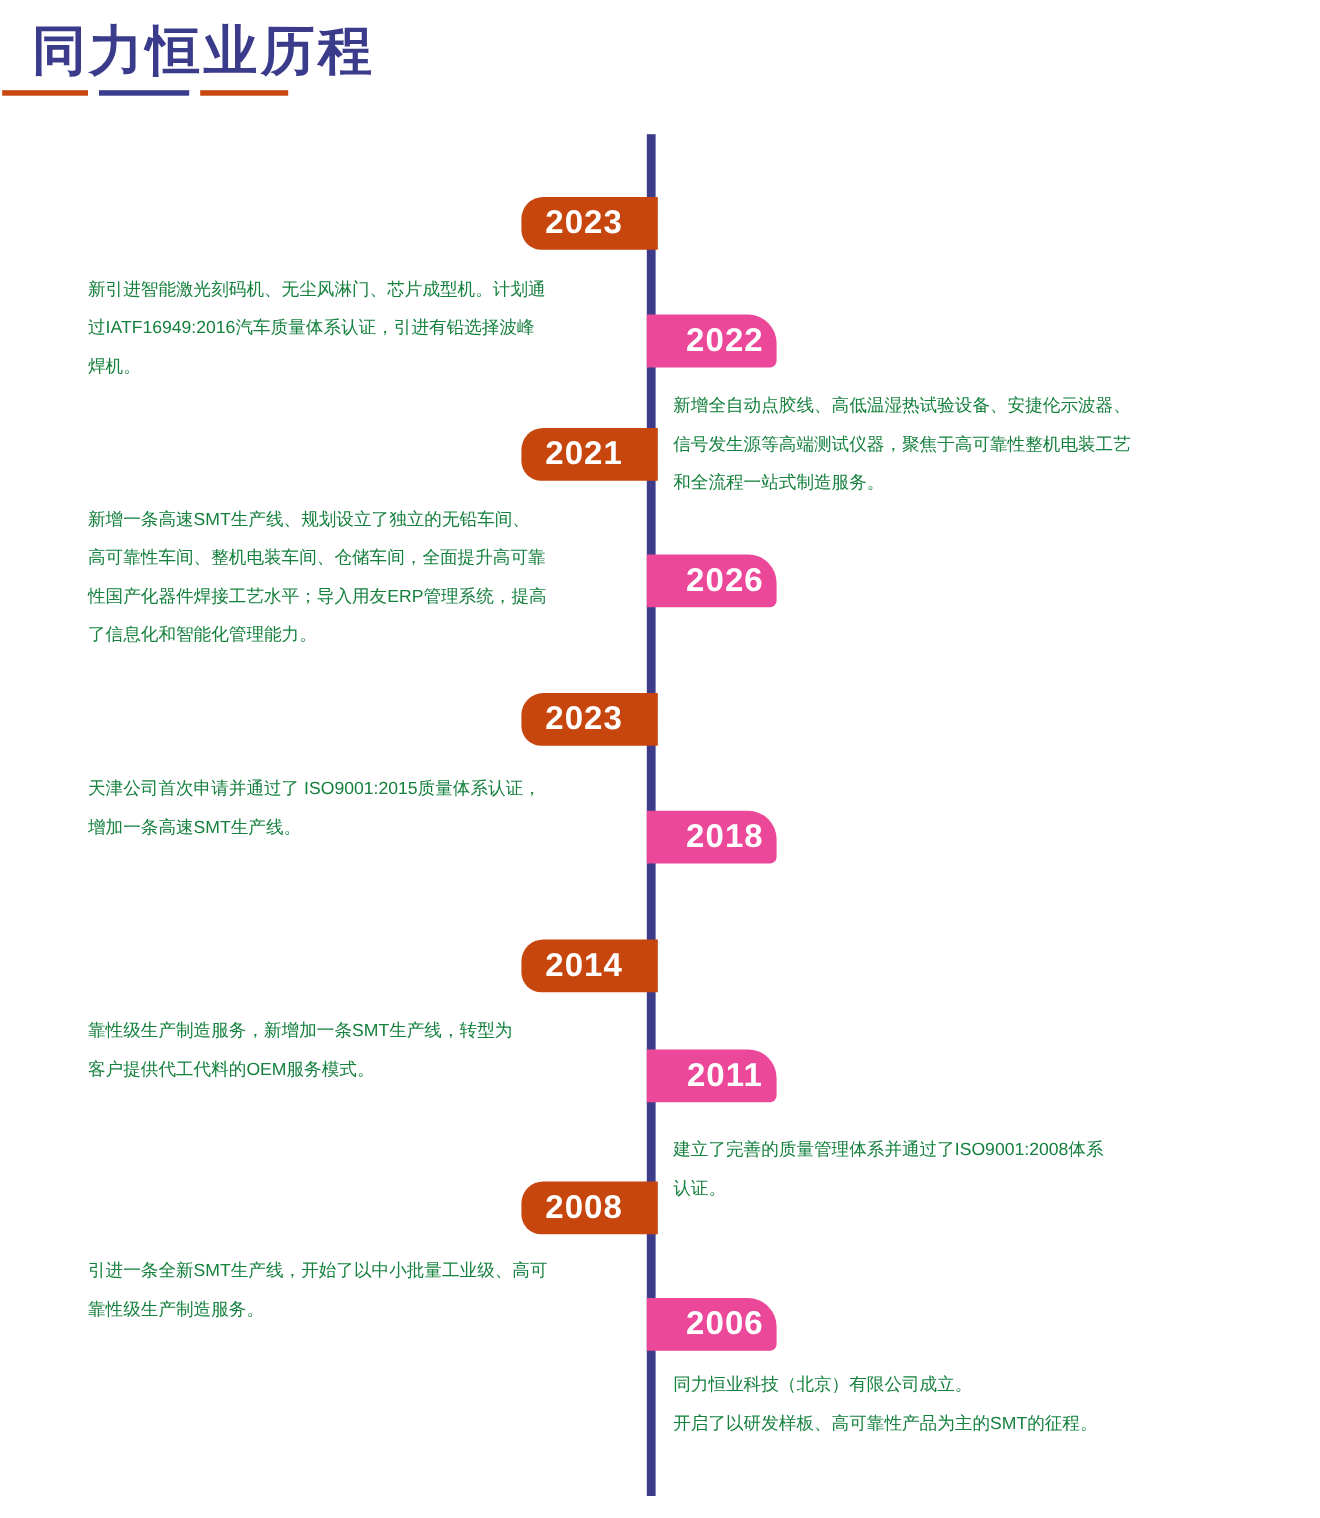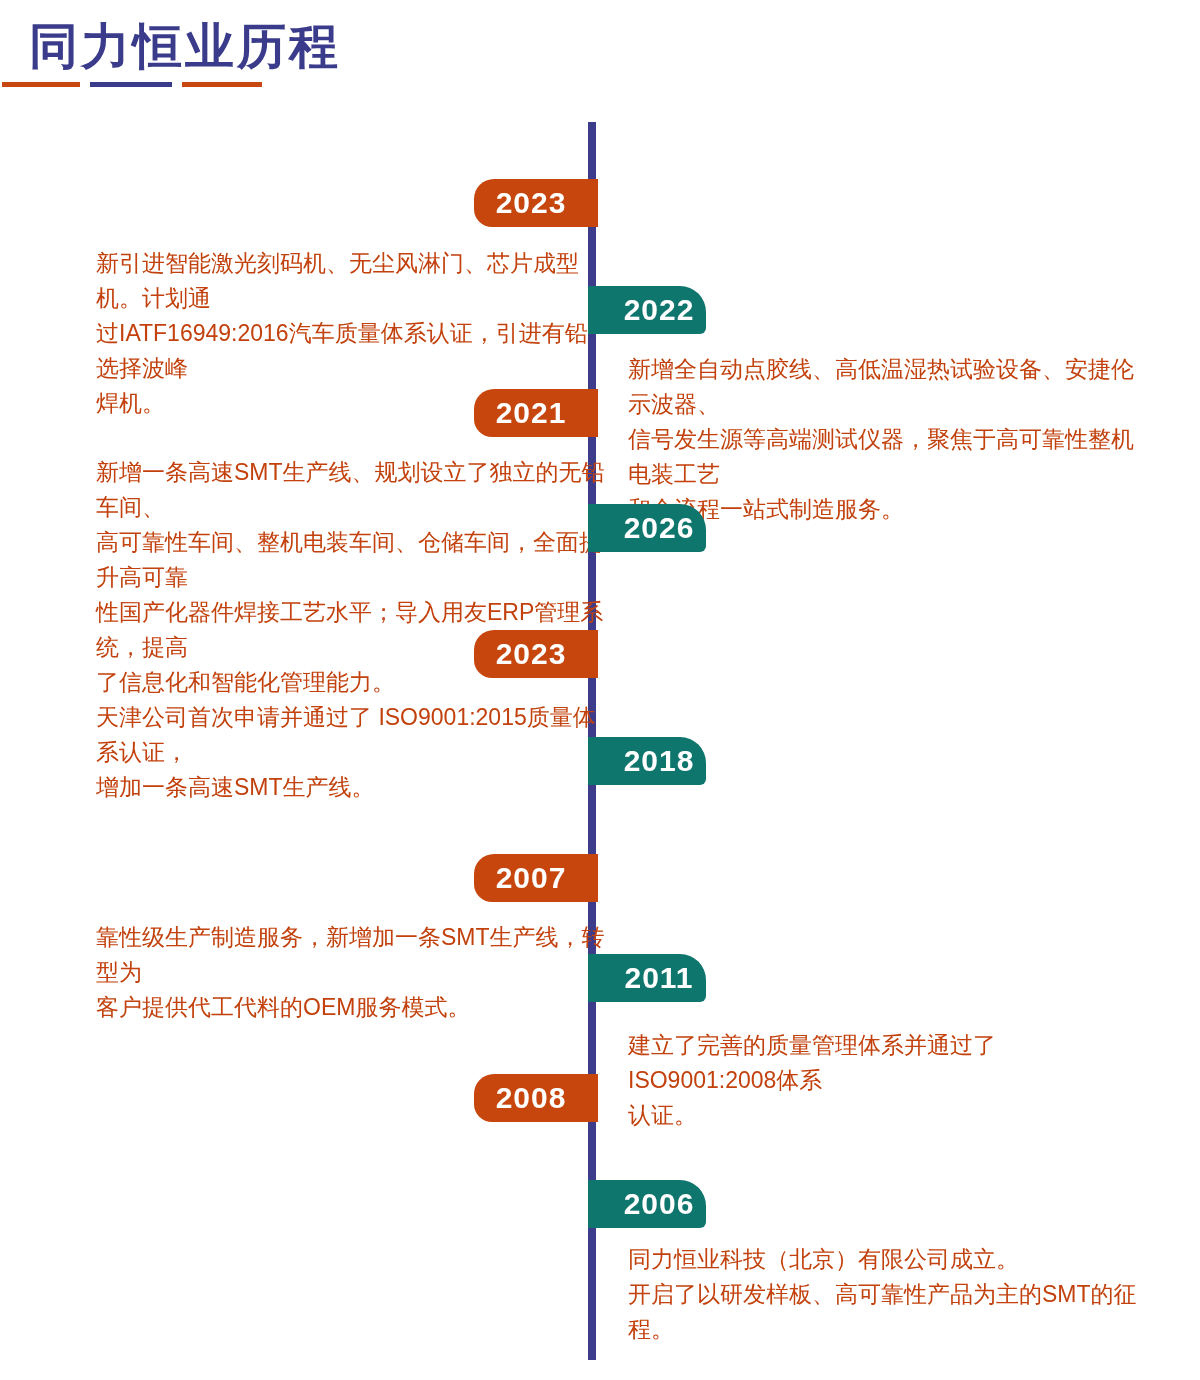--- a/index.html
+++ b/index.html
@@ -59,34 +59,33 @@
   .badge.left{
     left:474px;
     width:124px;
     background:#c7460e;
     border-radius:20px 0 0 18px;
     padding-right:10px;
   }
   .badge.right{
     left:588px;
     width:118px;
-    background:#0f766e;
+    background:#ec4899;
     border-radius:0 26px 6px 0;
     padding-left:24px;
   }
 
   
   .desc{
     position:absolute;
     width:510px;
-    font-size:23px;
+    font-size:16px;
     line-height:35px;
-    color:#c2410c;
+    color:#15803d;
     white-space:pre-line;
-    margin-left:16px;
   }
   .desc.left{ left:80px; }
   .desc.right{ left:612px; }
 </style>
 </head>
 <body>
 
 <div class="canvas">
 
   <div class="page-title">同力恒业历程</div>
@@ -116,27 +115,29 @@
 了信息化和智能化管理能力。</div>
 
   <div class="badge right" style="top:504px">2026</div>
 
   <div class="badge left" style="top:630px">2023</div>
   <div class="desc left" style="top:700px">天津公司首次申请并通过了 ISO9001:2015质量体系认证，
 增加一条高速SMT生产线。</div>
 
   <div class="badge right" style="top:737px">2018</div>
 
-  <div class="badge left" style="top:854px">2007</div>
+  <div class="badge left" style="top:854px">2014</div>
   <div class="desc left" style="top:920px">靠性级生产制造服务，新增加一条SMT生产线，转型为
 客户提供代工代料的OEM服务模式。</div>
 
   <div class="badge right" style="top:954px">2011</div>
   <div class="desc right" style="top:1028px">建立了完善的质量管理体系并通过了ISO9001:2008体系
 认证。</div>
 
   <div class="badge left" style="top:1074px">2008</div>
+  <div class="desc left" style="top:1138px">引进一条全新SMT生产线，开始了以中小批量工业级、高可
+靠性级生产制造服务。</div>
 
   <div class="badge right" style="top:1180px">2006</div>
   <div class="desc right" style="top:1242px">同力恒业科技（北京）有限公司成立。
 开启了以研发样板、高可靠性产品为主的SMT的征程。</div>
 
 </div>
 
 </body></html>

